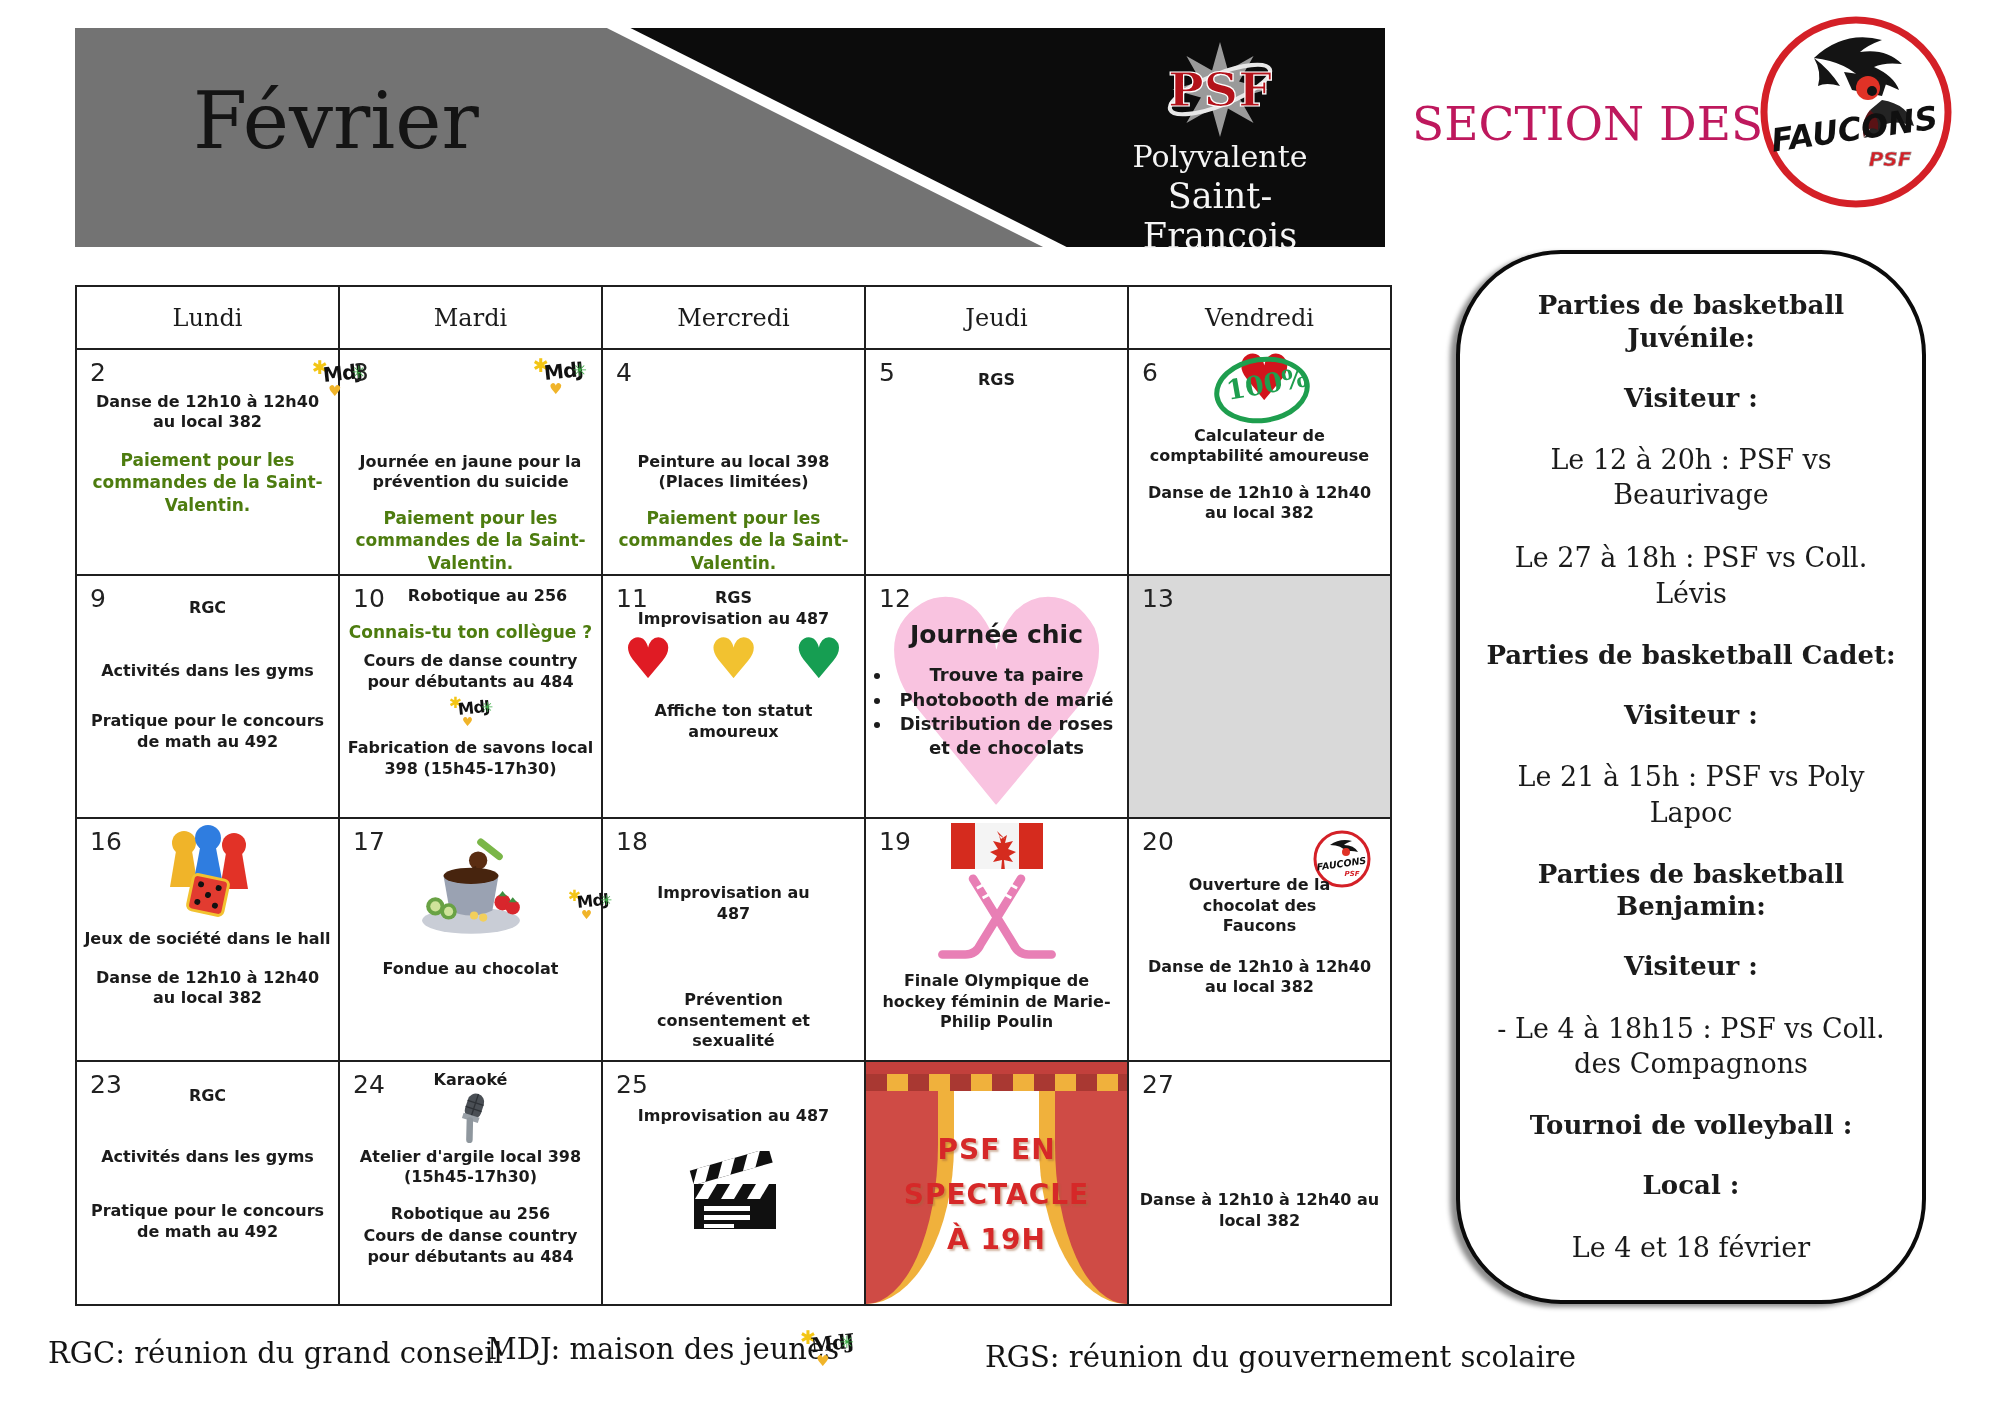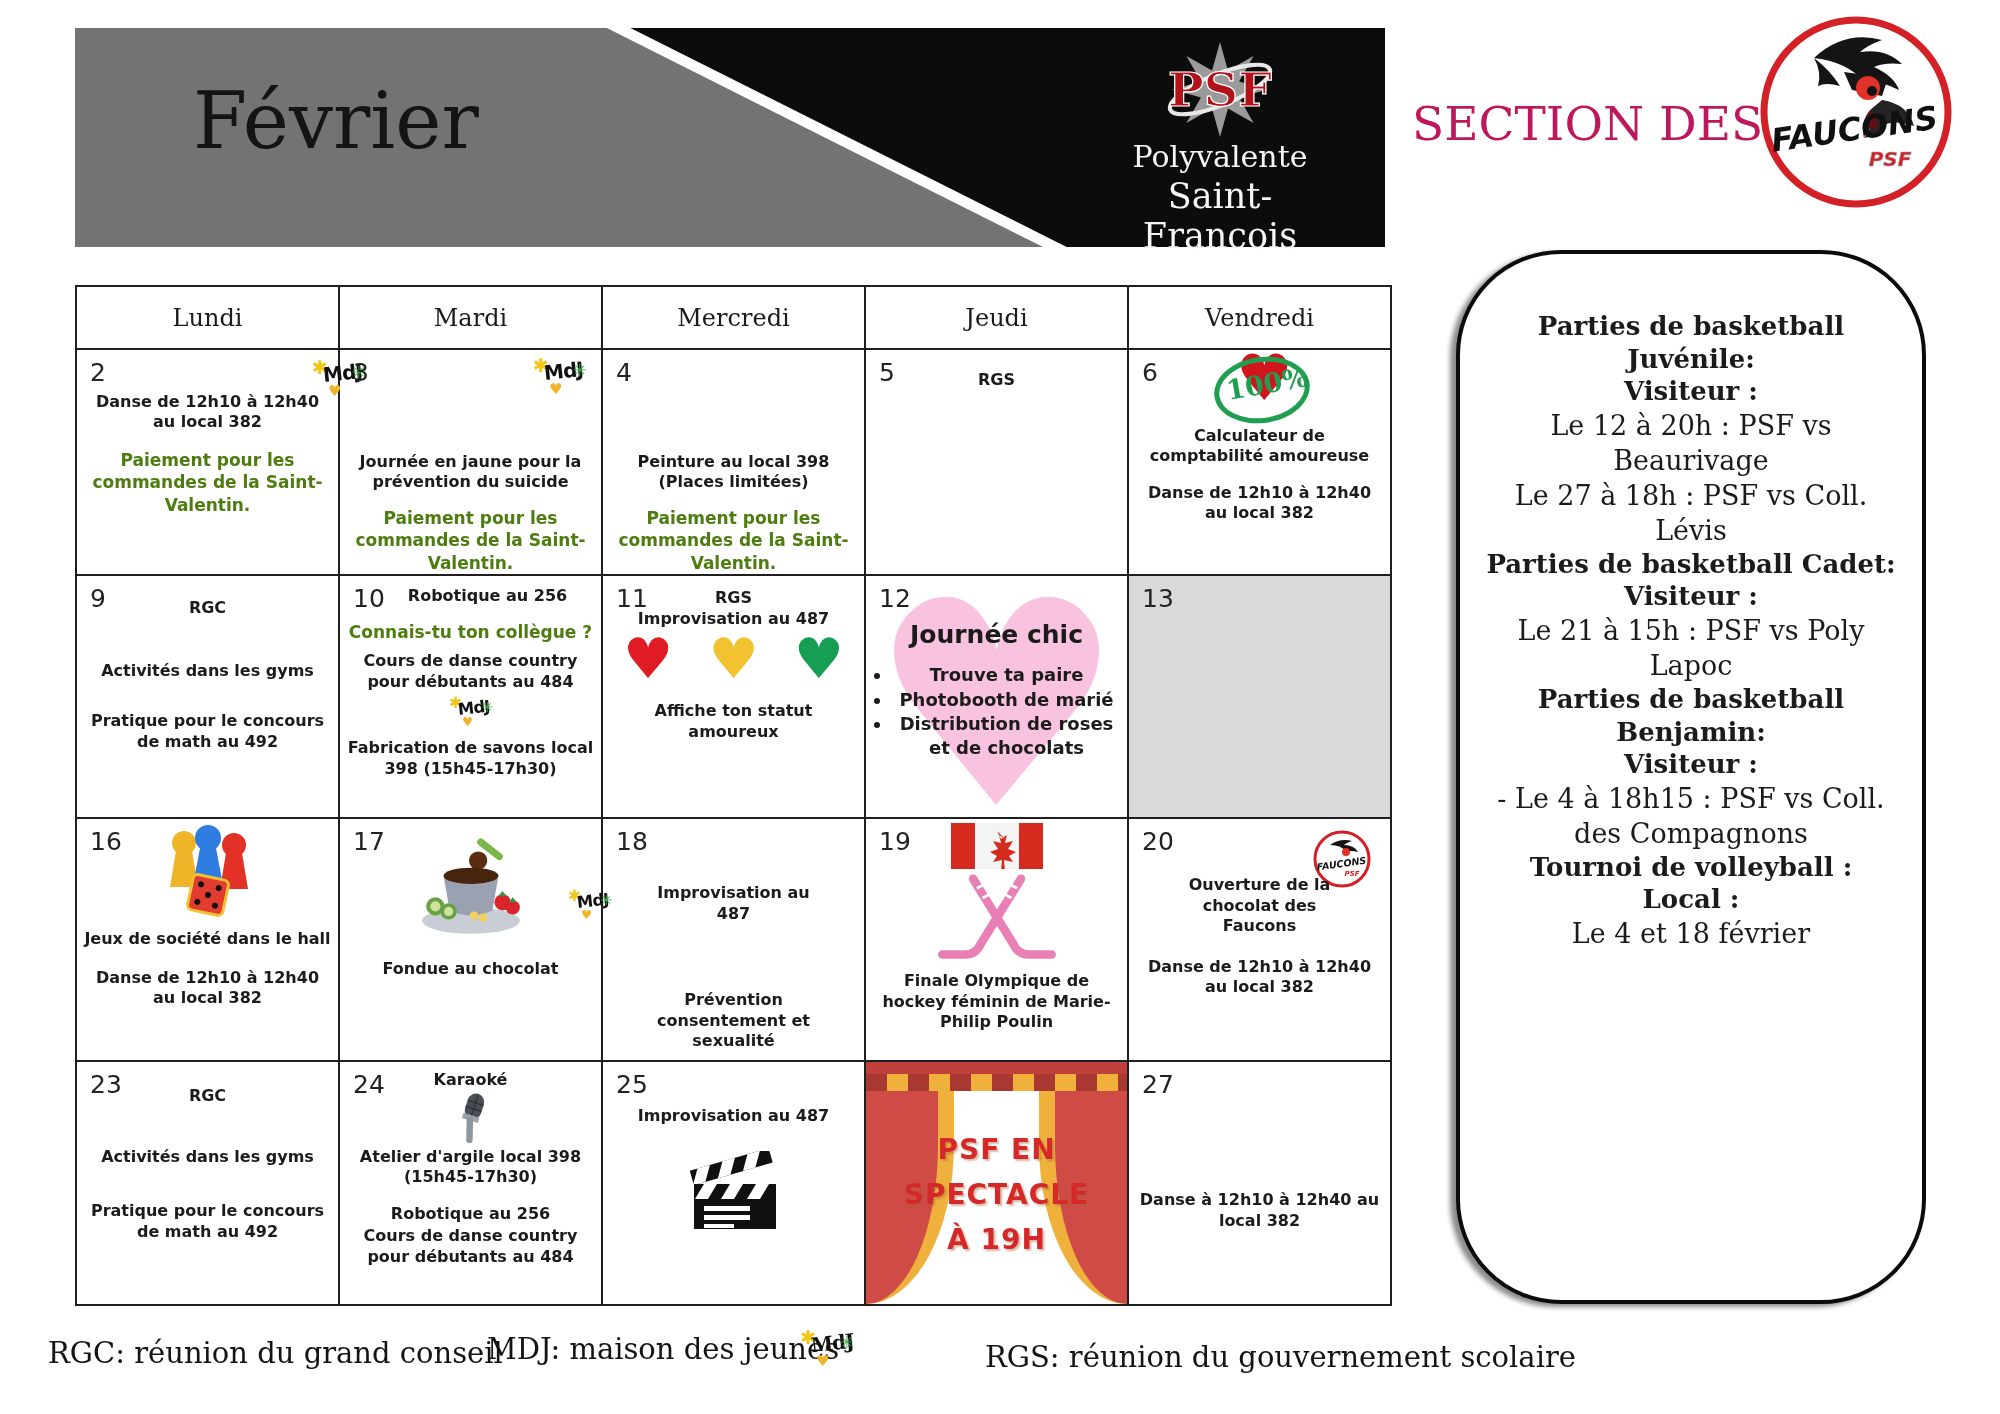--- a/index.html
+++ b/index.html
@@ -74,22 +74,22 @@
   .stage .cr.l{left:0;border-bottom-right-radius:100% 75%;}
   .stage .cr.r{right:0;border-bottom-left-radius:100% 75%;}
   .poster-text{position:absolute;left:0;right:0;top:66px;text-align:center;z-index:2;
       color:#d62828;font-weight:800;font-size:28px;line-height:1.6;letter-spacing:1px;
       text-shadow:2px 2px 2px rgba(160,100,60,.45);}
 
   
   .sidebar{position:absolute;left:1456px;top:250px;width:470px;height:1054px;box-sizing:border-box;
       border:4px solid #0b0b0b;border-radius:105px;background:#fff;
       box-shadow:-6px 3px 5px rgba(0,0,0,.45);
-      display:flex;flex-direction:column;align-items:center;
-      padding:56px 26px;text-align:center;font-family:"DejaVu Serif",serif;}
+      display:flex;flex-direction:column;justify-content:space-between;align-items:center;
+      padding:35px 26px;text-align:center;font-family:"DejaVu Serif",serif;}
   .sb-b{font-weight:700;font-size:26px;line-height:1.25;}
   .sb-r{font-weight:400;font-size:27px;line-height:1.3;}
 
   
   .legend{position:absolute;left:0;top:1322px;width:2000px;height:80px;
       font-family:"DejaVu Serif",serif;font-size:29px;color:#141414;}
   .leg-rgc{position:absolute;left:48px;top:14px;}
   .leg-mdj{position:absolute;left:487px;top:10px;}
   .leg-mdj-icon{position:absolute;left:800px;top:2px;}
   .leg-rgs{position:absolute;left:985px;top:18px;}

